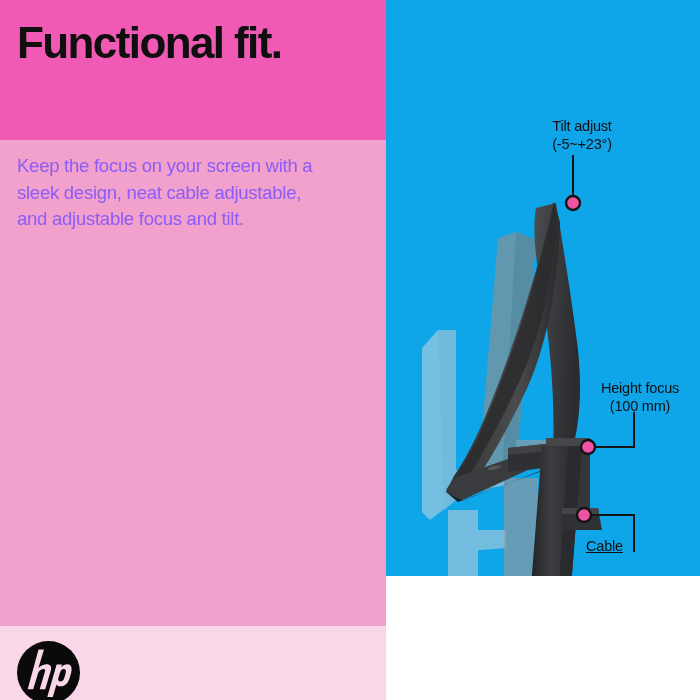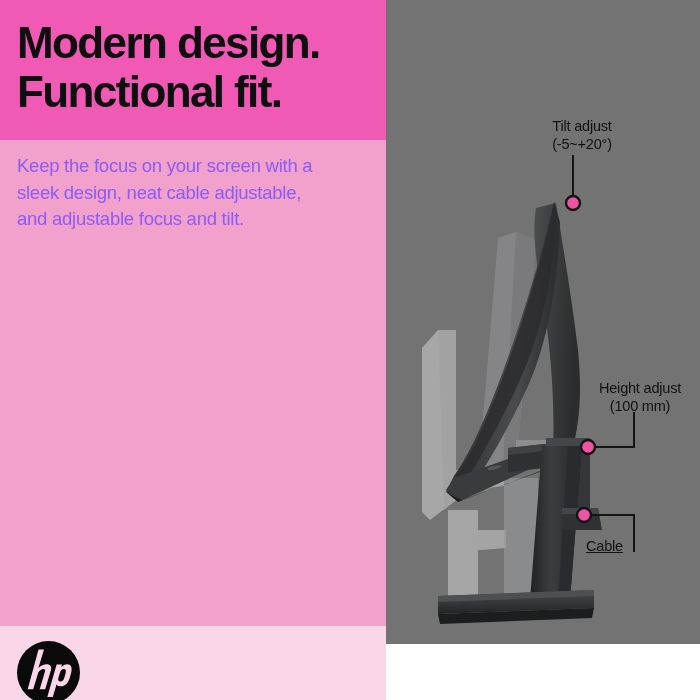--- a/index.html
+++ b/index.html
@@ -28,41 +28,40 @@
     position:absolute;left:17px;top:153px;width:352px;
     font-size:18.5px;line-height:26.5px;font-weight:400;
     letter-spacing:-0.25px;color:#8b5cf6;
   }
   .subcopy span{display:block;}
 
   
   .hp-logo{position:absolute;left:17px;top:641px;width:63px;height:63px;}
 
   
-  .right-panel{position:absolute;left:386px;top:0;width:314px;height:644px;background:#737373;overflow:hidden;}
+  .right-panel{position:absolute;left:386px;top:0;width:314px;height:576px;background:#0ea5e9;overflow:hidden;}
   .product-svg{position:absolute;left:0;top:0;width:314px;height:700px;}
 
   .callout{position:absolute;color:#111111;font-size:14.5px;line-height:18px;letter-spacing:-0.2px;}
   .callout span{display:block;}
   .callout.tilt{left:136px;top:117px;width:120px;text-align:center;}
   .callout.height{left:196px;top:379px;width:116px;text-align:center;}
   .callout.cable{left:200px;top:537px;width:110px;text-align:left;text-decoration:underline;}
 </style>
 </head>
 <body>
 
 <div id="stage">
 
   <div class="left-panel">
     <div class="band-top"></div>
     <div class="band-mid"></div>
     <div class="band-bot"></div>
 
     <div class="headline">
-      <span class="l1">Modern design.</span>
       <span class="l2">Functional fit.</span>
     </div>
 
     <div class="subcopy">
       <span>Keep the focus on your screen with a</span>
       <span>sleek design, neat cable adjustable,</span>
       <span>and adjustable focus and tilt.</span>
     </div>
 
     <svg class="hp-logo" viewBox="0 0 63 63">
@@ -190,25 +189,25 @@
 
       <g>
         <circle cx="187" cy="203" r="7" fill="#ee53a4" stroke="#141414" stroke-width="2.4"></circle>
         <circle cx="202" cy="447" r="7" fill="#ee53a4" stroke="#141414" stroke-width="2.4"></circle>
         <circle cx="198" cy="515" r="7" fill="#ee53a4" stroke="#141414" stroke-width="2.4"></circle>
       </g>
     </svg>
 
     <div class="callout tilt">
       <span>Tilt adjust</span>
-      <span>(-5~+20°)</span>
+      <span>(-5~+23°)</span>
     </div>
 
     <div class="callout height">
-      <span>Height adjust</span>
+      <span>Height focus</span>
       <span>(100 mm)</span>
     </div>
 
     <div class="callout cable">
       <span>Cable</span>
     </div>
   </div>
 </div>
 
 </body></html>

